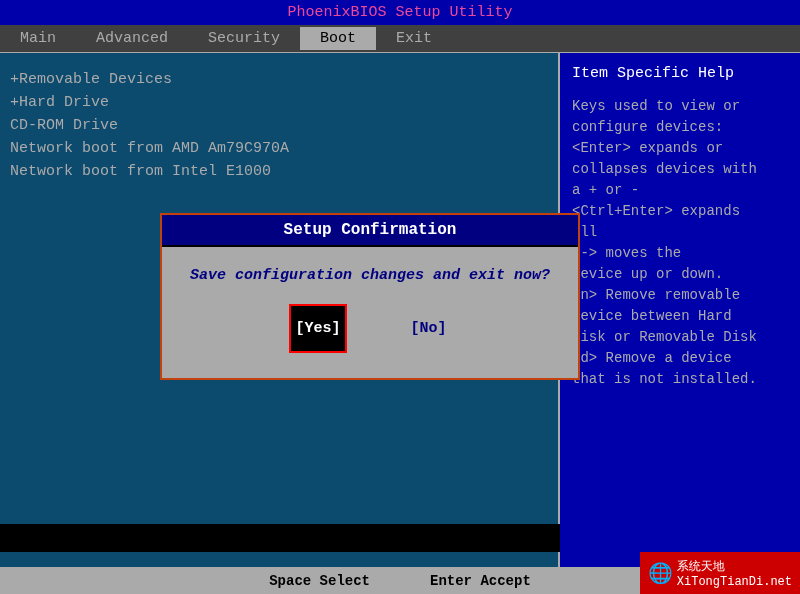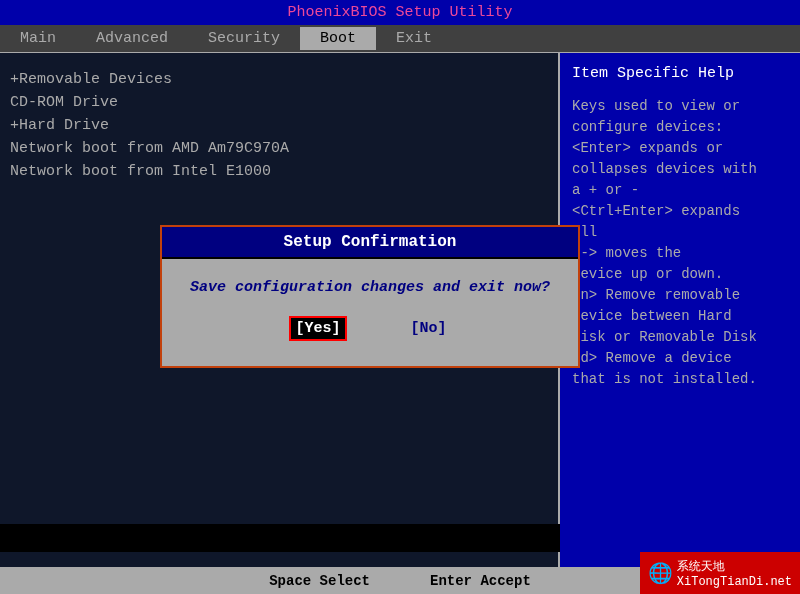--- a/index.html
+++ b/index.html
@@ -50,21 +50,21 @@
 
     
     #main-content {
       display: flex;
       height: calc(594px - 80px);
     }
 
     
     #left-panel {
       flex: 1;
-      background: #0f172a;
+      background: #0c4a6e;
       padding: 15px 10px;
       border-right: 2px solid #aaaaaa;
       position: relative;
     }
 
     .boot-item {
       color: #aaaaaa;
       padding: 3px 0;
       font-size: 15px;
       display: block;
@@ -175,21 +175,21 @@
       gap: 60px;
       padding-bottom: 10px;
     }
 
     .dialog-btn {
       font-family: 'Courier New', Courier, monospace;
       font-size: 15px;
       color: #000080;
       font-weight: bold;
       cursor: pointer;
-      padding: 2px 4px;
+      padding: 14px 4px;
       background: transparent;
       border: none;
     }
 
     .dialog-btn.selected {
       background: #000000;
       color: #ffffff;
       border: 2px solid #ff0000;
     }
 
@@ -215,22 +215,22 @@
   <div class="menu-item">Advanced</div>
   <div class="menu-item">Security</div>
   <div class="menu-item active">Boot</div>
   <div class="menu-item">Exit</div>
 </div>
 
 <div id="main-content">
 
   <div id="left-panel">
     <span class="boot-item">+Removable Devices</span>
+    <span class="boot-item">+Hard Drive</span>
     <span class="boot-item">CD-ROM Drive</span>
-    <span class="boot-item">+Hard Drive</span>
     <span class="boot-item">Network boot from AMD Am79C970A</span>
     <span class="boot-item">Network boot from Intel E1000</span>
   </div>
 
   <div id="right-panel">
     <div class="help-title">Item Specific Help</div>
     <div>
       Keys used to view or<br>
       configure devices:<br>
       &lt;Enter&gt; expands or<br>

